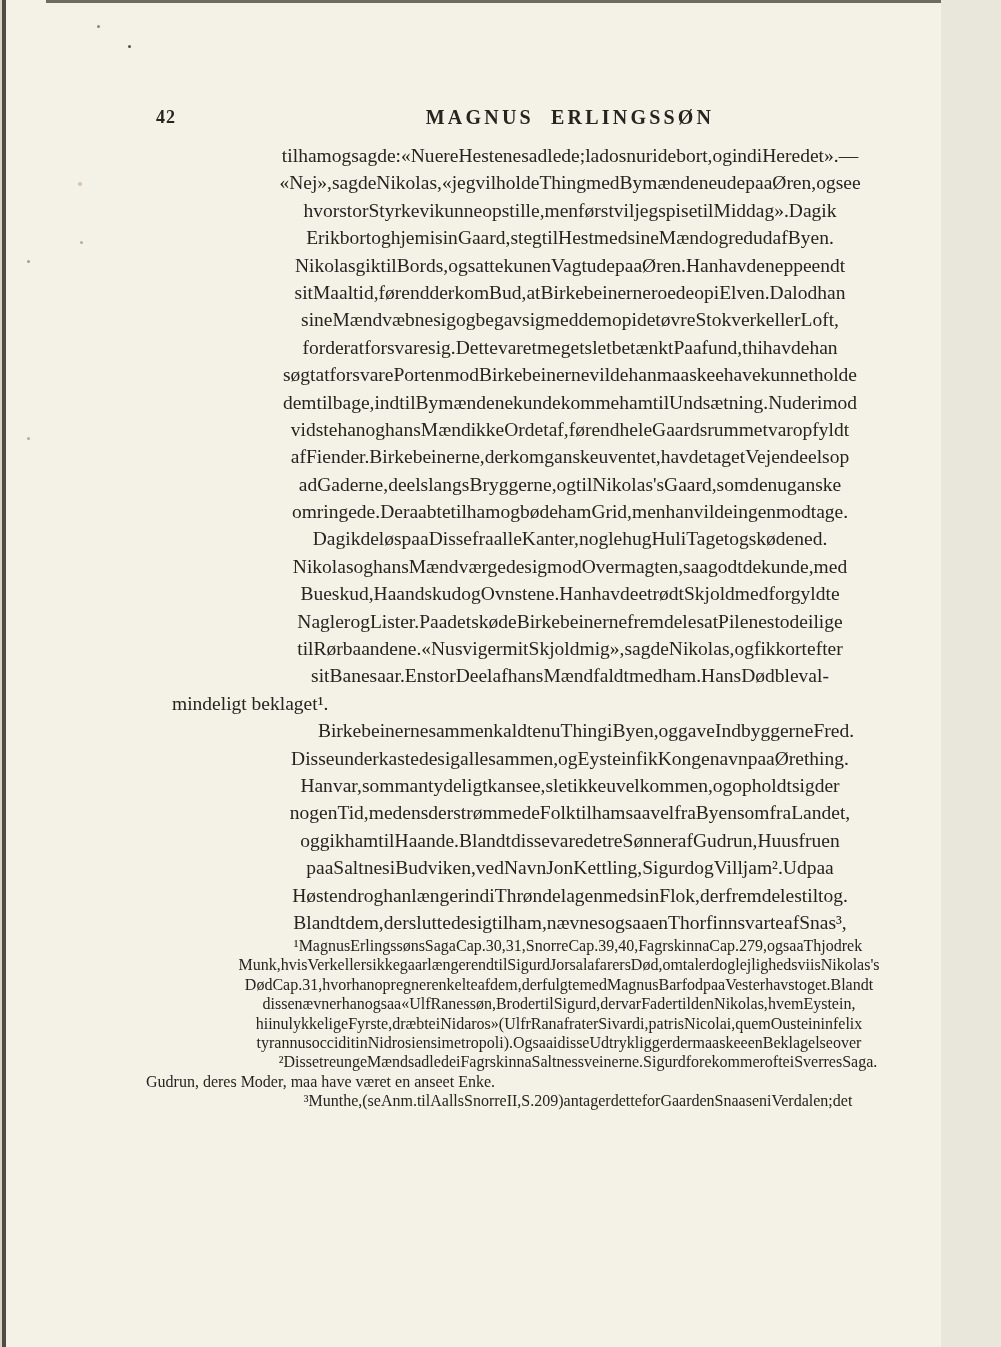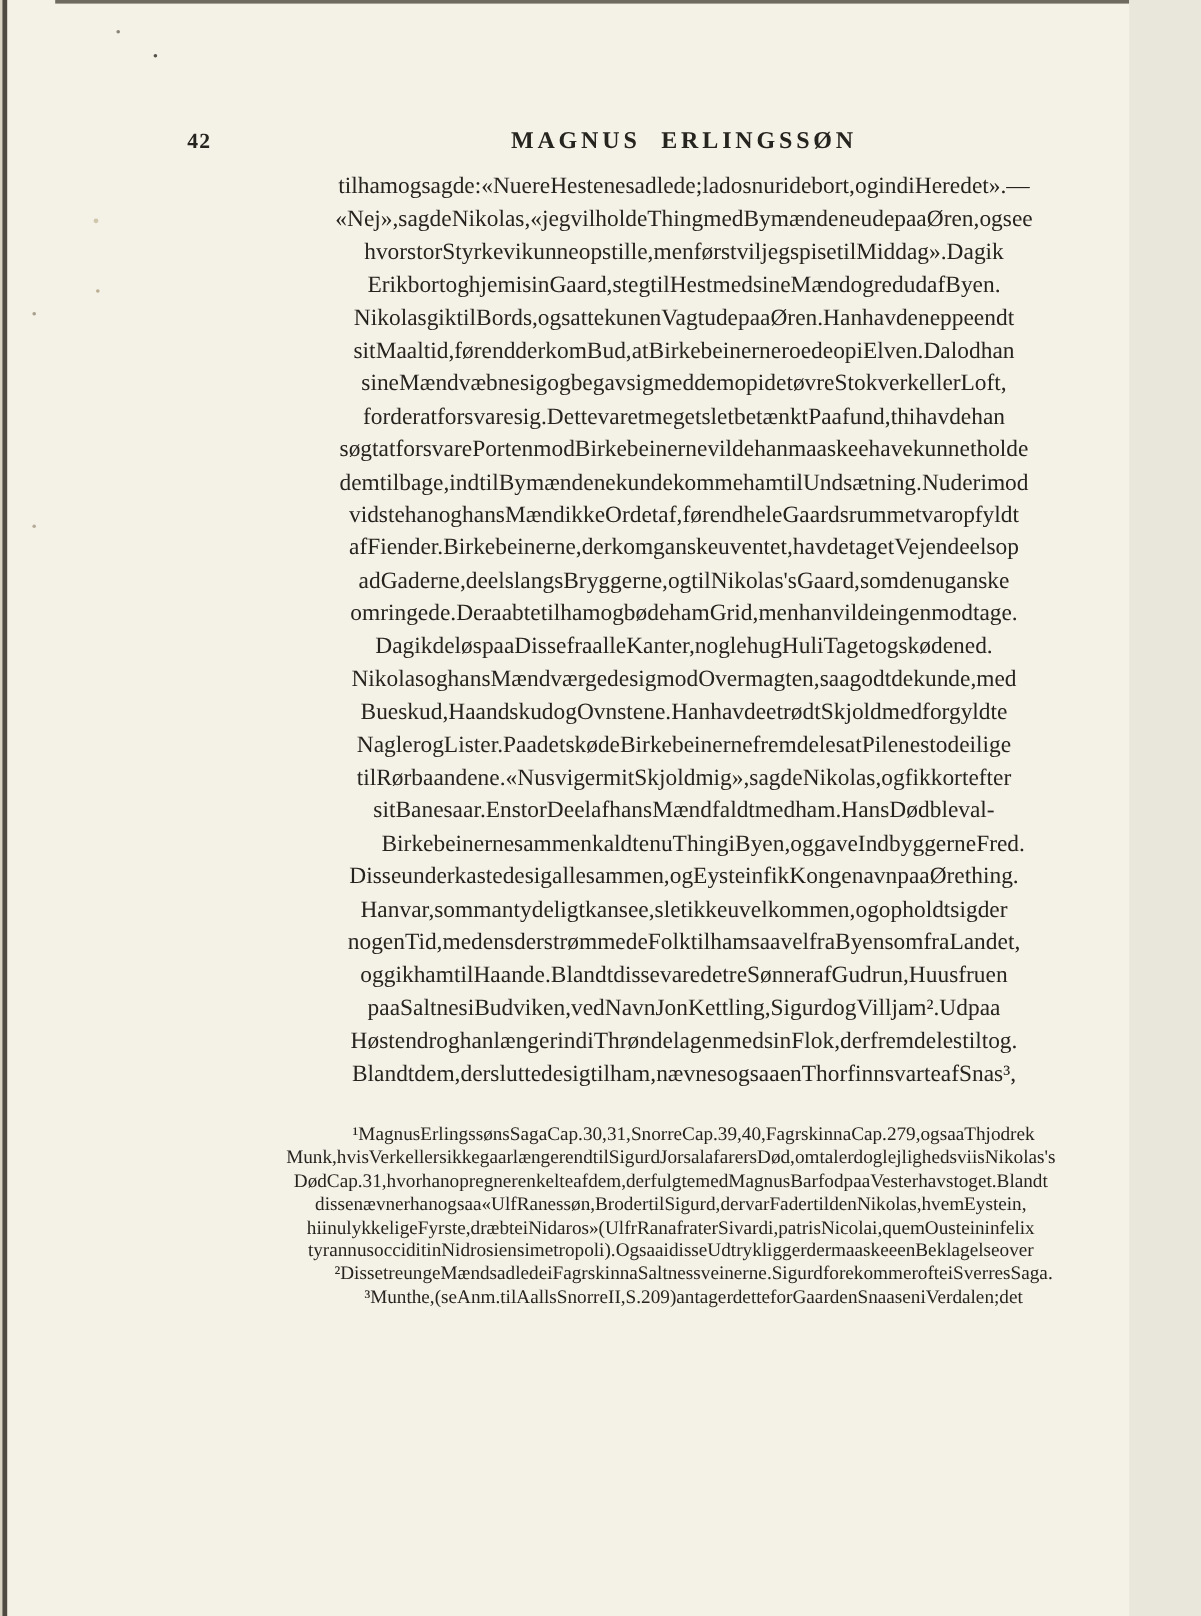--- a/index.html
+++ b/index.html
@@ -377,20 +377,21 @@
         <span>hans</span>
         <span>Mænd</span>
         <span>faldt</span>
         <span>med</span>
         <span>ham.</span>
         <span>Hans</span>
         <span>Død</span>
         <span>blev</span>
         <span>al-</span>
       </div>
+      <div class="line">mindeligt beklaget¹.</div>
       <div class="line just ind">
         <span>Birkebeinerne</span>
         <span>sammenkaldte</span>
         <span>nu</span>
         <span>Thing</span>
         <span>i</span>
         <span>Byen,</span>
         <span>og</span>
         <span>gave</span>
         <span>Indbyggerne</span>
@@ -625,20 +626,21 @@
         <span>i</span>
         <span>Fagrskinna</span>
         <span>Saltnessveinerne.</span>
         <span>Sigurd</span>
         <span>forekommer</span>
         <span>ofte</span>
         <span>i</span>
         <span>Sverres</span>
         <span>Saga.</span>
       </div>
+      <div class="line">Gudrun, deres Moder, maa have været en anseet Enke.</div>
       <div class="line just ind">
         <span>³</span>
         <span>Munthe,</span>
         <span>(se</span>
         <span>Anm.</span>
         <span>til</span>
         <span>Aalls</span>
         <span>Snorre</span>
         <span>II,</span>
         <span>S.</span>

